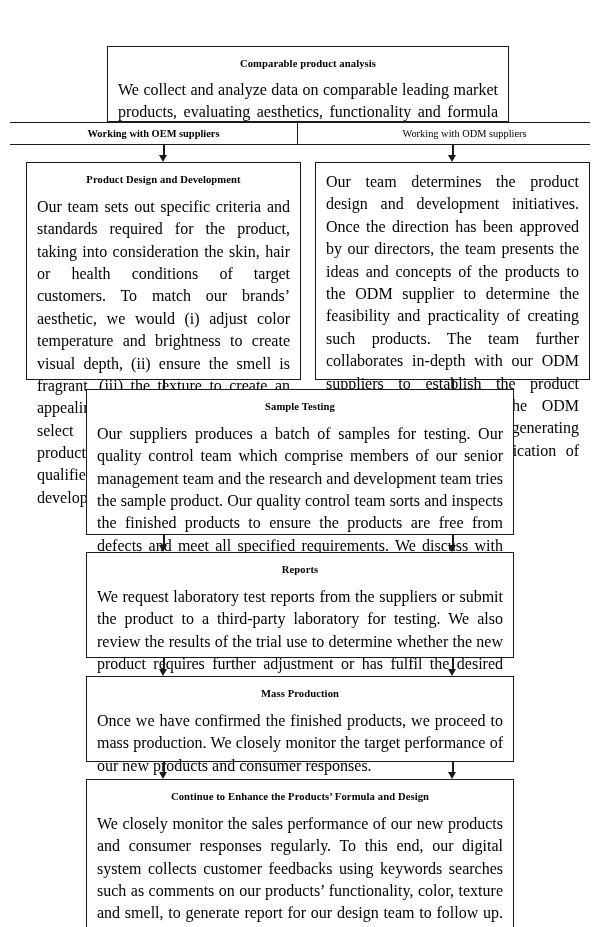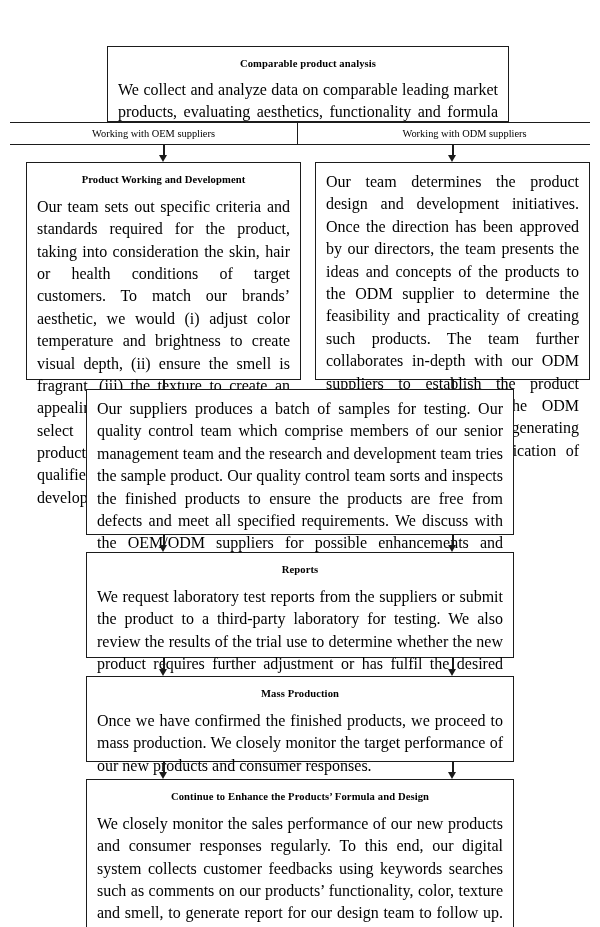--- a/index.html
+++ b/index.html
@@ -95,21 +95,21 @@
     background: #1b1b1b;
   }
   .branch-label {
     position: absolute;
     top: 108px;
     font-size: 10.4px;
     line-height: 19px;
     text-align: center;
     white-space: nowrap;
   }
-  #branch-label-oem  { left: 10px;  width: 287px; }
+  #branch-label-oem  { left: 10px;  width: 287px; font-weight: bold; }
   #branch-label-odm  { left: 299px; width: 291px; margin-left: 20px; }
 
   
   .conn {
     position: absolute;
   }
   .conn .stem {
     position: absolute;
     left: 0;
     top: 0;
@@ -146,38 +146,39 @@
     <div class="stem" style="height:10px;"></div>
     <div class="head" style="top:10px;"></div>
   </div>
 
   <div class="conn" style="left:452px; top:129px; height:17px;">
     <div class="stem" style="height:10px;"></div>
     <div class="head" style="top:10px;"></div>
   </div>
 
   <div class="node" id="node-product-design">
-    <div class="node-title">Product Working and Development</div>
+    <div class="node-title">Product Design and Development</div>
     <div class="node-body">Our team sets out specific criteria and standards required for the product, taking into consideration the skin, hair or health conditions of target customers. To match our brands’ aesthetic, we would (i) adjust color temperature and brightness to create visual depth, (ii) ensure the smell is  fragrant, (iii) the texture to create an appealing sensory experience. We also select packaging materials, design product packaging, and engage qualified suppliers for prototype development.</div>
   </div>
 
   <div class="node" id="node-design-consultation">
     <div class="node-body">Our team determines the product design and development initiatives. Once the direction has been approved by our directors, the team presents the ideas and concepts of the products to the ODM supplier to determine the feasibility and practicality of creating such products. The team further collaborates in-depth with our ODM suppliers to establish the product development standards. The ODM suppliers are responsible for generating the formula, design, specification of the products.</div>
   </div>
 
   <div class="conn" style="left:163px; top:364px; height:16px;">
     <div class="stem" style="height:9px;"></div>
     <div class="head" style="top:9px;"></div>
   </div>
   <div class="conn" style="left:452px; top:364px; height:16px;">
     <div class="stem" style="height:9px;"></div>
     <div class="head" style="top:9px;"></div>
   </div>
 
   <div class="node" id="node-sample-testing">
+    <div class="node-title">Sample Testing</div>
     <div class="node-body">Our suppliers produces a batch of samples for testing. Our quality control team which comprise members of our senior management team and the research and development team tries the sample product. Our quality control team sorts and inspects the finished products to ensure the products are free from defects and meet all specified requirements. We discuss with the OEM/ODM suppliers for possible enhancements and adjustment where necessary.</div>
   </div>
 
   <div class="conn" style="left:163px; top:519px; height:17px;">
     <div class="stem" style="height:10px;"></div>
     <div class="head" style="top:10px;"></div>
   </div>
   <div class="conn" style="left:452px; top:519px; height:17px;">
     <div class="stem" style="height:10px;"></div>
     <div class="head" style="top:10px;"></div>

